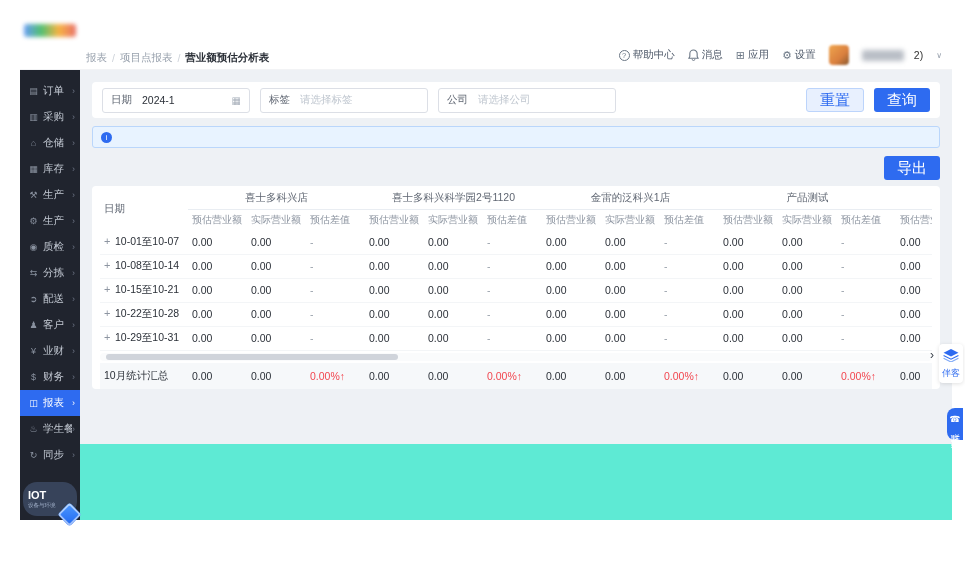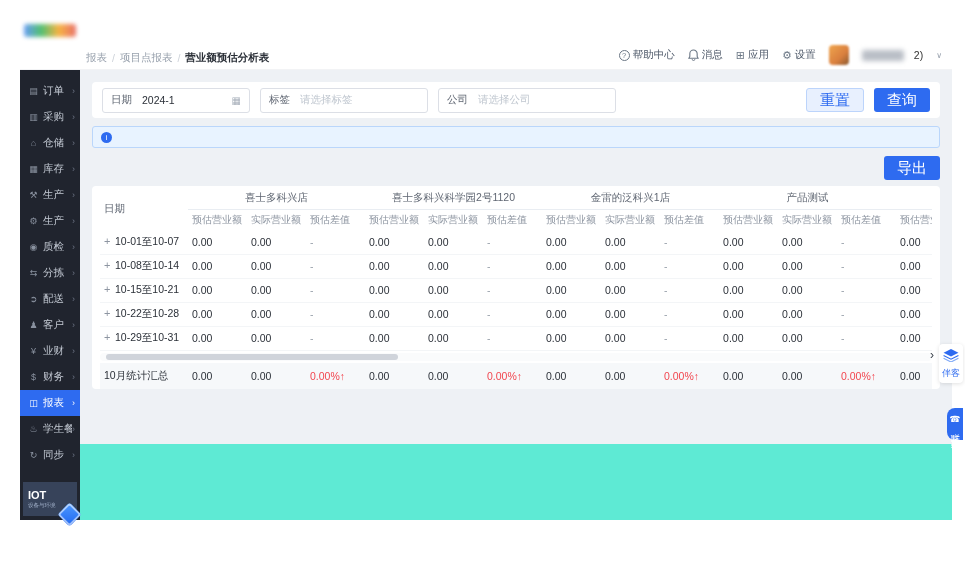--- a/index.html
+++ b/index.html
@@ -25,21 +25,21 @@
 
   
   .sidebar{position:absolute;left:0;top:70px;width:60px;height:450px;background:#20242e;z-index:3}
   .side-menu{padding-top:8px}
   .side-item{height:26px;display:flex;align-items:center;padding:0 5px 0 7px;font-size:10.5px;color:#c3c9d3;cursor:pointer}
   .side-item .si-icon{width:13px;font-size:9px;color:#89919f;margin-right:3px;text-align:center;flex:0 0 auto}
   .side-item .si-label{flex:1;white-space:nowrap;overflow:hidden}
   .side-item .si-chev{font-size:9px;color:#6d7585}
   .side-item.active{background:#2e6bf0;color:#fff}
   .side-item.active .si-icon,.side-item.active .si-chev{color:#fff}
-  .side-footer{position:absolute;left:3px;right:3px;bottom:4px;height:34px;background:#37435a;border-radius:0;display:flex;align-items:center;padding:0 5px}
+  .side-footer{position:absolute;left:3px;right:3px;bottom:4px;height:34px;background:#37435a;border-radius:14px;display:flex;align-items:center;padding:0 5px}
   .iot-title{font-size:11px;font-weight:bold;color:#fff;line-height:1.1}
   .iot-sub{font-size:5.5px;color:#9eadc6;white-space:nowrap}
   .cube-badge{position:absolute;right:-1px;bottom:-7px;width:17px;height:17px;background:linear-gradient(135deg,#4f9bff,#1f66f0);transform:rotate(45deg);border-radius:3px;box-shadow:inset 0 0 0 2px rgba(255,255,255,.55)}
 
   
   .main{position:absolute;left:60px;top:70px;width:872px;height:374px;background:#eef1f5;overflow:hidden}
   .filter-card{margin:12px 12px 0;height:36px;background:#fff;border-radius:4px;display:flex;align-items:center;gap:10px;padding:0 10px}
   .f-box{display:flex;align-items:center;height:25px;border:1px solid #dcdfe6;border-radius:3px;padding:0 8px;font-size:10.5px;background:#fff;cursor:pointer}
   .f-date{width:148px}.f-company{width:178px}.f-tag{width:168px}
   .f-label{color:#5f6672;margin-right:10px}

